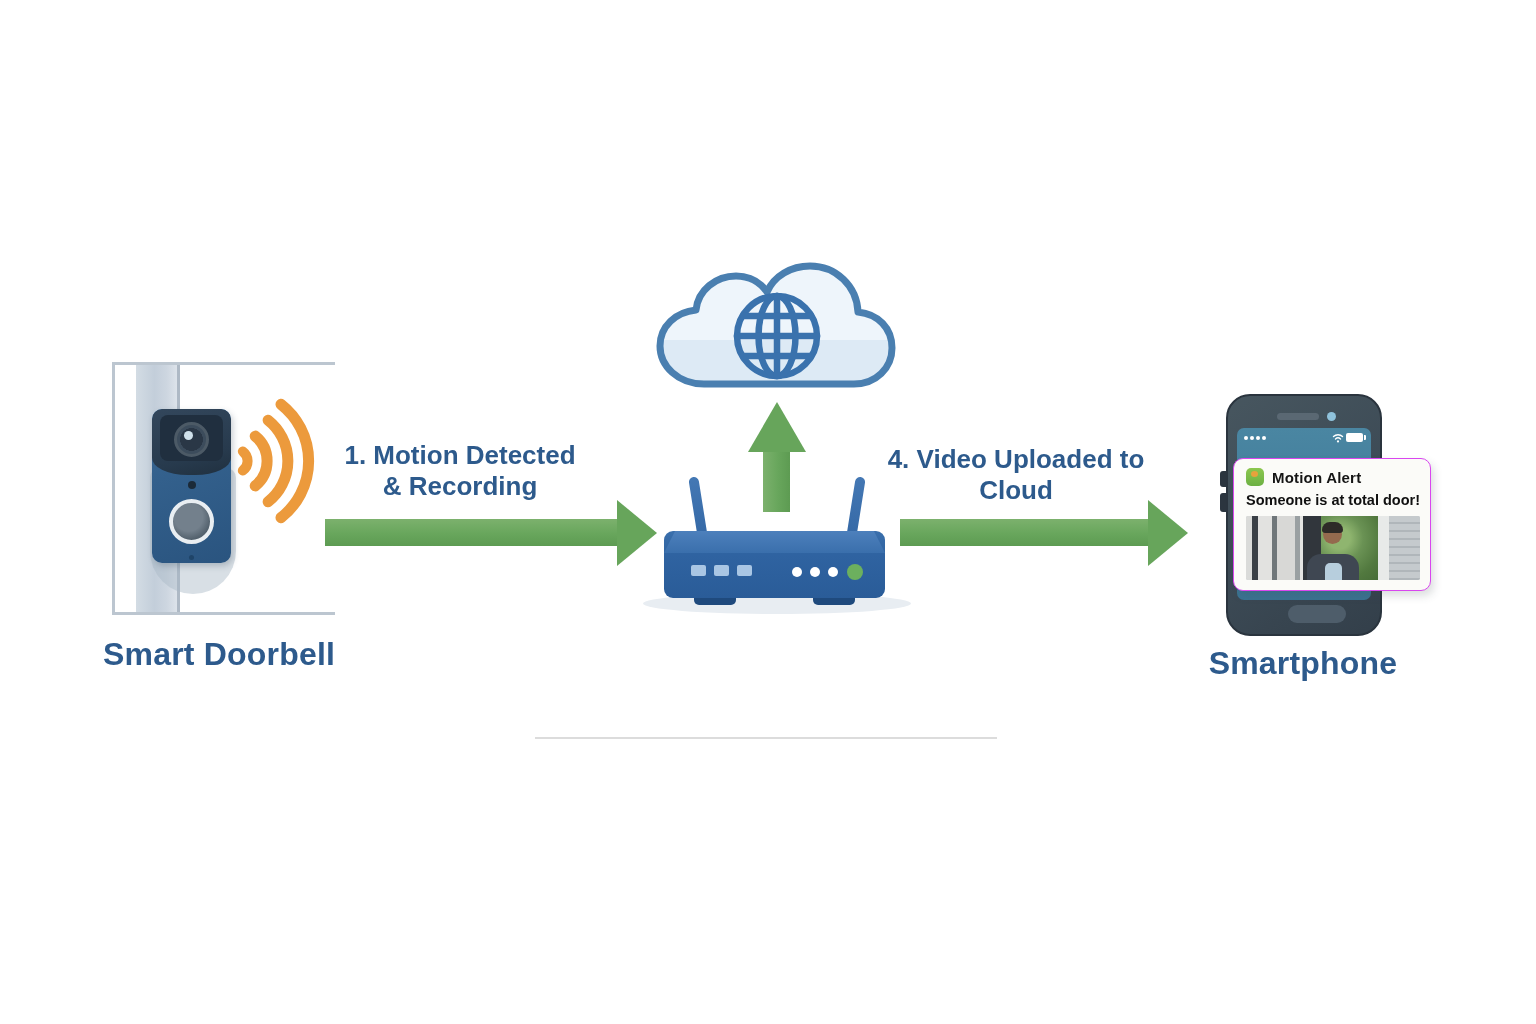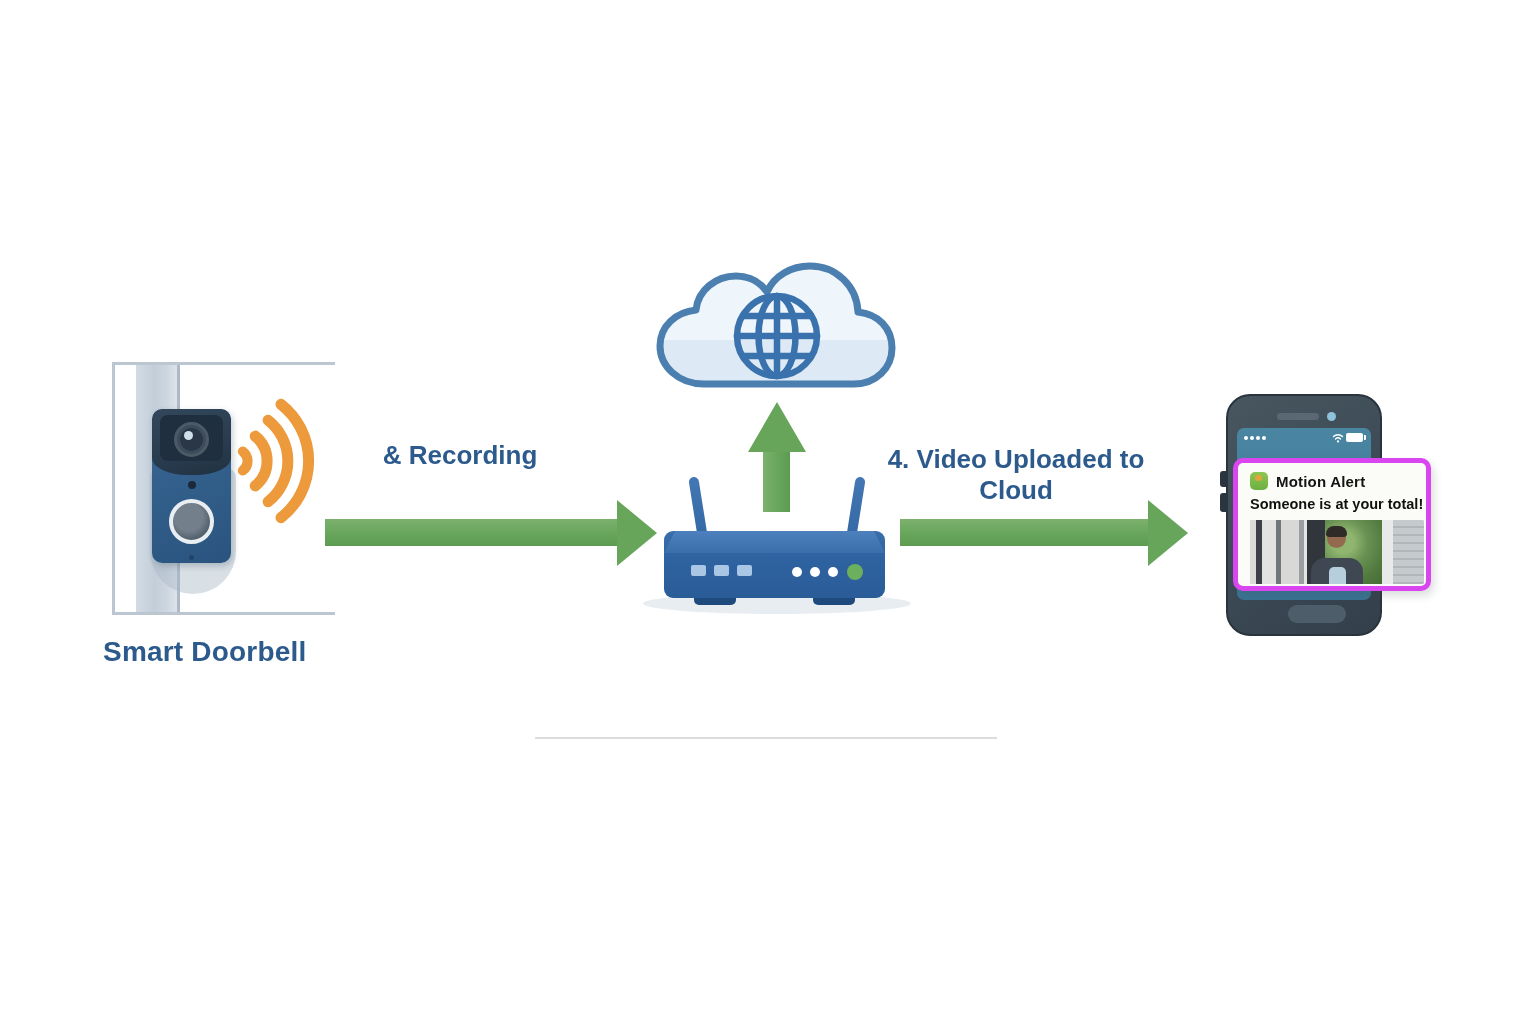--- a/index.html
+++ b/index.html
@@ -5,21 +5,21 @@
   * { margin:0; padding:0; box-sizing:border-box; }
   html,body { background:#ffffff; }
   .canvas {
     position:relative; width:1536px; height:1024px; background:#ffffff;
     font-family:"Liberation Sans","DejaVu Sans",sans-serif; overflow:hidden;
   }
   .abs { position:absolute; }
 
   
   .node-label {
-    position:absolute; color:#2D5A8C; font-weight:bold; font-size:28px;
+    position:absolute; color:#2D5A8C; font-weight:bold; font-size:32px;
     letter-spacing:0.2px;
   }
   .step-label {
     position:absolute; color:#2D5A8C; font-weight:bold; font-size:26px;
     line-height:31px; text-align:center;
   }
 
   
   .door-frame {
     position:absolute; left:112px; top:362px; width:223px; height:253px;
@@ -133,21 +133,21 @@
   }
   .sig-dot { position:absolute; width:4px; height:4px; border-radius:50%; background:#ffffff; top:436px; }
   .batt { position:absolute; left:1346px; top:433px; width:17px; height:9px; background:#ffffff; border-radius:2px; }
   .batt-nub { position:absolute; left:1364px; top:435px; width:2px; height:5px; background:#ffffff; border-radius:0 1px 1px 0; }
   .wifi-mini { position:absolute; left:1332px; top:433px; }
   .home-pill { position:absolute; left:1288px; top:605px; width:58px; height:18px; border-radius:9px; background:#4e5d6a; }
 
   
   .notif-card {
     position:absolute; left:1233px; top:458px; width:198px; height:133px;
-    background:#fbfbf8; border:5px solid #d946ef; border-radius:10px;
+    background:#fbfbf8; border:1px solid #d946ef; border-radius:10px;
     box-shadow:3px 5px 9px rgba(60,70,80,0.18); z-index:5;
   }
   .notif-head { position:absolute; left:12px; top:9px; display:flex; align-items:center; gap:8px; }
   .notif-appicon {
     width:18px; height:18px; border-radius:5px; position:relative;
     background:linear-gradient(180deg,#8cc74f,#6cb043);
   }
   .notif-appicon::after {
     content:""; position:absolute; left:5px; top:3px; width:7px; height:6px; border-radius:50%;
     background:#e8a23c;
@@ -208,20 +208,21 @@
       <path d="M 12.8 53.4 A 12 12 0 0 1 12.8 72.6" stroke-width="10"></path>
       <path d="M 25.2 38.1 A 32 32 0 0 1 25.2 87.9" stroke-width="11"></path>
       <path d="M 38.1 22.2 A 52 52 0 0 1 38.1 103.8" stroke-width="11"></path>
       <path d="M 51.0 6.3 A 72 72 0 0 1 51.0 119.7" stroke-width="11"></path>
     </g>
   </svg>
 
   <div class="node-label" style="left:103px; top:636px;">Smart Doorbell</div>
 
   <div class="step-label" style="left:340px; top:440px; width:240px;">
+    <div>1. Motion Detected</div>
     <div>&amp; Recording</div>
   </div>
   <div>
     <div class="shaft-h" style="left:325px; top:519px; width:293px;"></div>
     <div class="head-right" style="left:617px; top:500px;"></div>
   </div>
 
   <svg class="abs" style="left:650px; top:260px;" width="252" height="144" viewBox="0 0 252 144">
     <defs>
       <clipPath id="cloudclip">
@@ -291,30 +292,31 @@
   </svg>
   <div class="batt"></div>
   <div class="batt-nub"></div>
   <div class="home-pill"></div>
 
   <div class="notif-card">
     <div class="notif-head">
       <div class="notif-appicon"></div>
       <div class="notif-title">Motion Alert</div>
     </div>
-    <div class="notif-body">Someone is at your total!</div>
+    <div class="notif-body">Someone is at total door!</div>
     <div class="notif-photo">
       <div class="ph-interior"></div>
       <div class="ph-pillar"></div>
       <div class="ph-green"></div>
       <div class="ph-dooredge"></div>
       <div class="ph-siding"></div>
       <div class="ph-torso"></div>
       <div class="ph-shirt"></div>
       <div class="ph-head"></div>
       <div class="ph-hair"></div>
     </div>
   </div>
 
+  <div class="node-label" style="left:1183px; top:645px; width:240px; text-align:center;">Smartphone</div>
 
   <div class="divider"></div>
 
 </div>
 
 </body></html>

